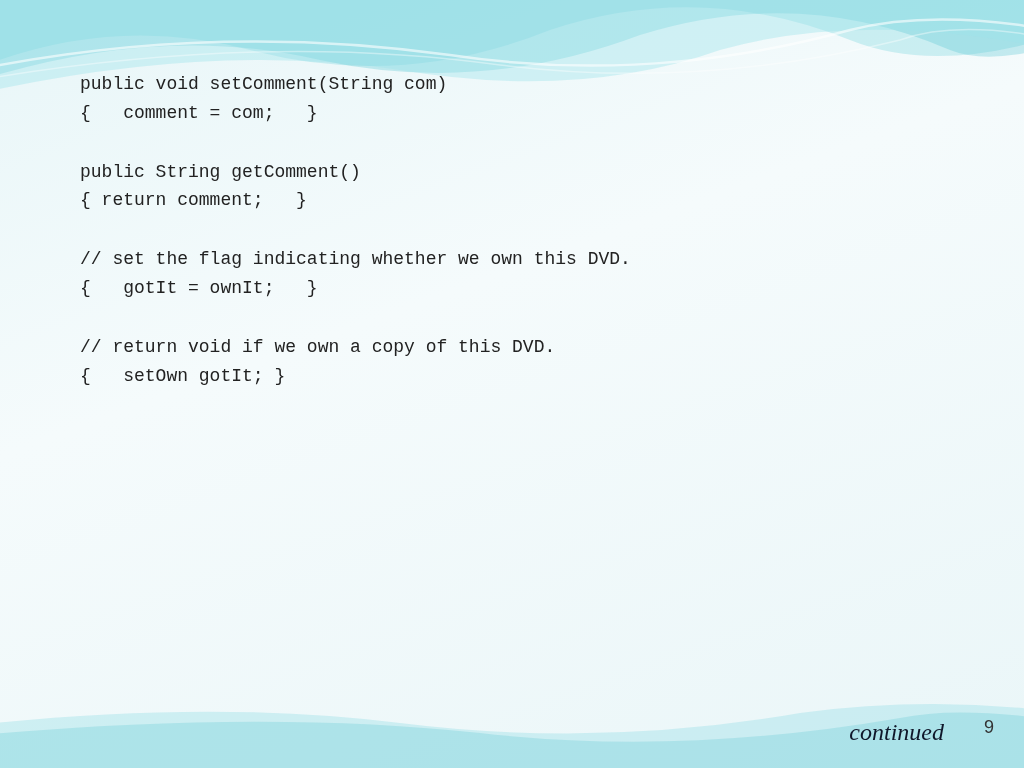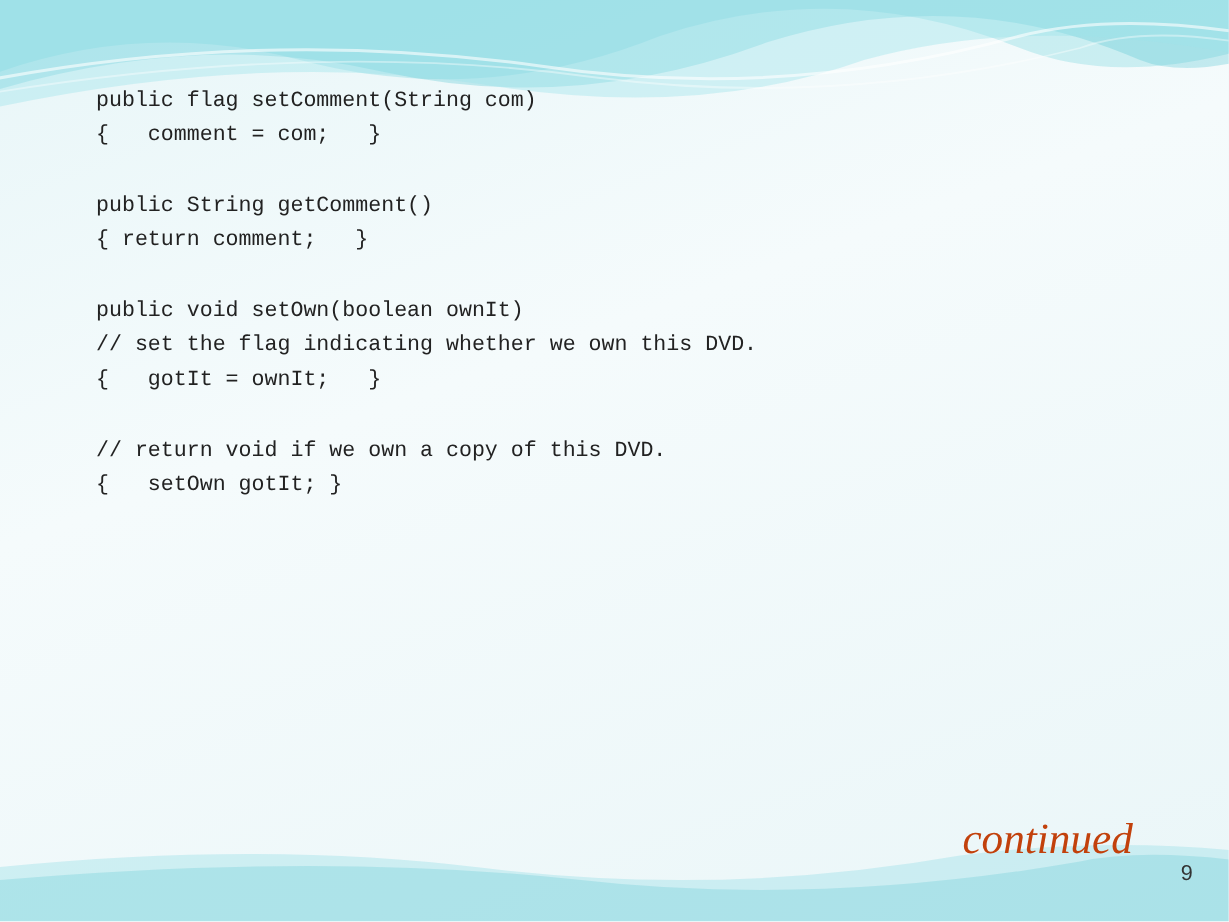--- a/index.html
+++ b/index.html
@@ -55,26 +55,26 @@
       color: #222;
       white-space: pre;
     }
 
     .code-section {
       margin-bottom: 30px;
     }
 
     .continued-label {
       position: absolute;
-      bottom: 48px;
+      bottom: 22px;
       right: 80px;
       font-family: Georgia, 'Times New Roman', serif;
       font-style: italic;
-      font-size: 36px;
-      color: #c2410c;
+      font-size: 24px;
+      color: #0f172a;
     }
 
     .page-number {
       position: absolute;
       bottom: 30px;
       right: 30px;
       font-family: Arial, sans-serif;
       font-size: 18px;
       color: #333;
     }
@@ -101,31 +101,30 @@
 <div class="wave-bottom">
   <svg width="1024" height="80" viewBox="0 0 1024 80" xmlns="http://www.w3.org/2000/svg">
     <path d="M-50,40 Q200,10 400,35 Q600,60 800,25 Q950,5 1100,30 L1100,80 L-50,80 Z" fill="#7dd6e0" opacity="0.3"></path>
     <path d="M-50,50 Q250,20 480,45 Q680,68 900,30 Q970,15 1100,40 L1100,80 L-50,80 Z" fill="#4fc3d0" opacity="0.25"></path>
   </svg>
 </div>
 
 <div class="content">
 
   <div class="code-section">
-    <div class="code-block">public flag setComment(String com)</div>
+    <div class="code-block">public void setComment(String com)</div>
     <div class="code-block">{   comment = com;   }</div>
   </div>
 
   <div class="code-section">
     <div class="code-block">public String getComment()</div>
     <div class="code-block">{ return comment;   }</div>
   </div>
 
   <div class="code-section">
-    <div class="code-block">public void setOwn(boolean ownIt)</div>
     <div class="code-block">// set the flag indicating whether we own this DVD.</div>
     <div class="code-block">{   gotIt = ownIt;   }</div>
   </div>
 
   <div class="code-section">
     <div class="code-block">// return void if we own a copy of this DVD.</div>
     <div class="code-block">{   setOwn gotIt; }</div>
   </div>
 
 </div>

